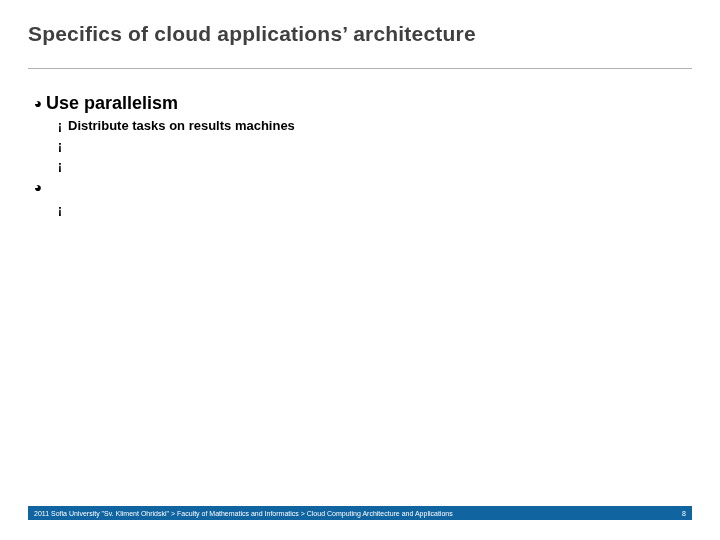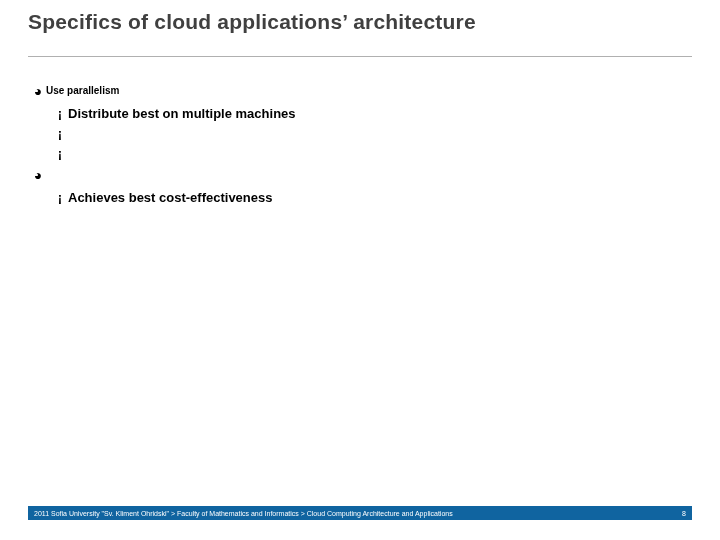--- a/index.html
+++ b/index.html
@@ -1,60 +1,59 @@
 <!DOCTYPE html>
 <html><head>
 <meta charset="utf-8">
 <style>
   * { margin: 0; padding: 0; box-sizing: border-box; }
   html, body { width: 720px; height: 540px; font-family: Arial, Helvetica, sans-serif; background: #fff; }
-  .slide { position: relative; width: 720px; height: 540px; padding: 10px 28px 0 28px; }
+  .slide { position: relative; width: 720px; height: 540px; padding: 22px 28px 0 28px; }
   .title { color: #404040; font-size: 21px; font-weight: bold; letter-spacing: 0.2px; }
   .rule { border: none; border-top: 1px solid #b0b0b0; margin-top: 22px; margin-bottom: 24px; }
   .content { padding-left: 2px; }
   .item-l1 { display: flex; align-items: flex-start; margin-bottom: 4px; }
   .item-l2 { display: flex; align-items: flex-start; margin-bottom: 2px; padding-left: 22px; }
   .bullet { display: inline-block; text-align: center; flex-shrink: 0; }
   .bullet-l1 { width: 16px; font-size: 14px; line-height: 20px; font-weight: bold; color: #000; }
   .bullet-l2 { width: 16px; font-size: 13px; line-height: 18px; font-weight: bold; color: #000; }
-  .text-l1 { font-size: 10px; font-weight: bold; color: #000; line-height: 20px; }
+  .text-l1 { font-size: 18px; font-weight: bold; color: #000; line-height: 20px; }
   .text-l2 { font-size: 13px; font-weight: bold; color: #000; line-height: 18px; }
   .footer { position: absolute; left: 28px; right: 28px; bottom: 20px; height: 14px; background: #1064a0; color: #fff; font-size: 7px; display: flex; align-items: center; padding: 0 6px; justify-content: space-between; }
 </style>
 </head>
 <body>
 
 <div class="slide">
   <h1 class="title">Specifics of cloud applications’ architecture</h1>
   <hr class="rule">
   <div class="content">
 
     <div class="item-l1">
       <span class="bullet bullet-l1">◕</span>
       <span class="text-l1">Use parallelism</span>
     </div>
 
     <div class="item-l2">
       <span class="bullet bullet-l2">¡</span>
-      <span class="text-l2">Distribute best on multiple machines</span>
+      <span class="text-l2">Distribute tasks on results machines</span>
     </div>
     <div class="item-l2">
       <span class="bullet bullet-l2">¡</span>
     </div>
     <div class="item-l2">
       <span class="bullet bullet-l2">¡</span>
     </div>
 
     <div class="item-l1">
       <span class="bullet bullet-l1">◕</span>
     </div>
 
     <div class="item-l2">
       <span class="bullet bullet-l2">¡</span>
-      <span class="text-l2">Achieves best cost-effectiveness</span>
     </div>
 
   </div>
 
   <div class="footer">
     <span>2011 Sofia University "Sv. Kliment Ohridski" &gt; Faculty of Mathematics and Informatics &gt; Cloud Computing Architecture and Applications</span>
     <span>8</span>
   </div>
 </div>
 

